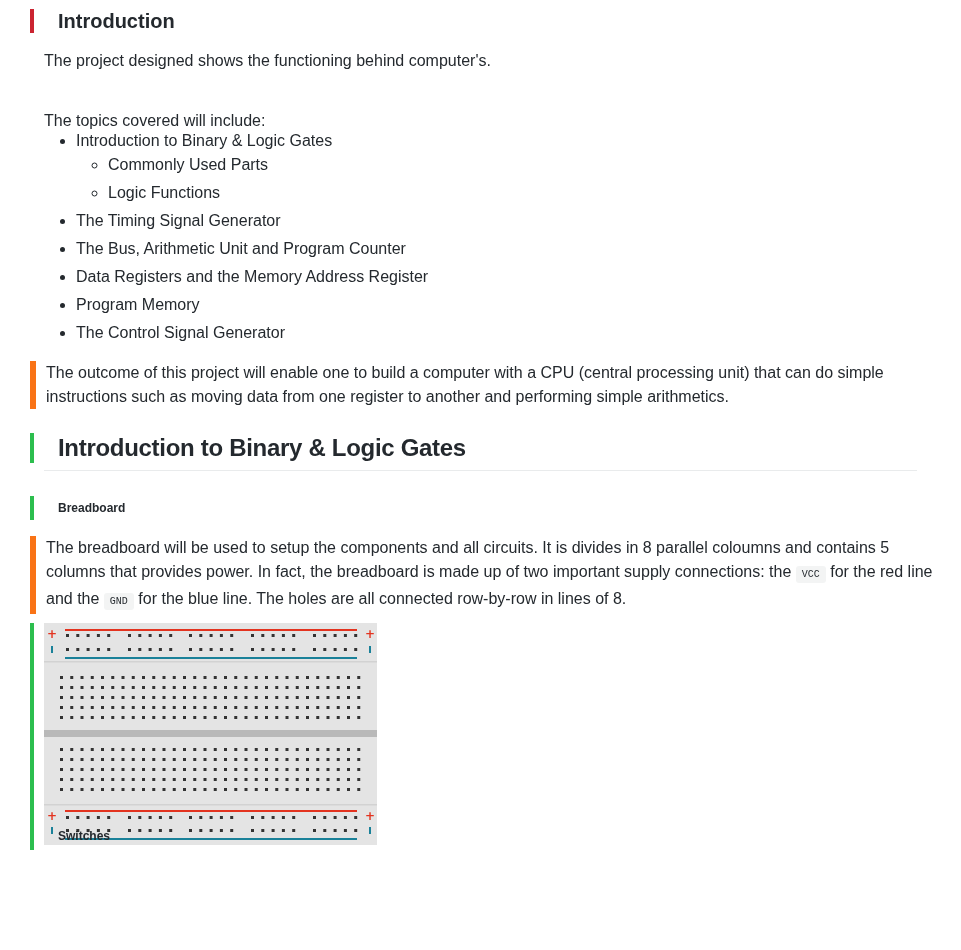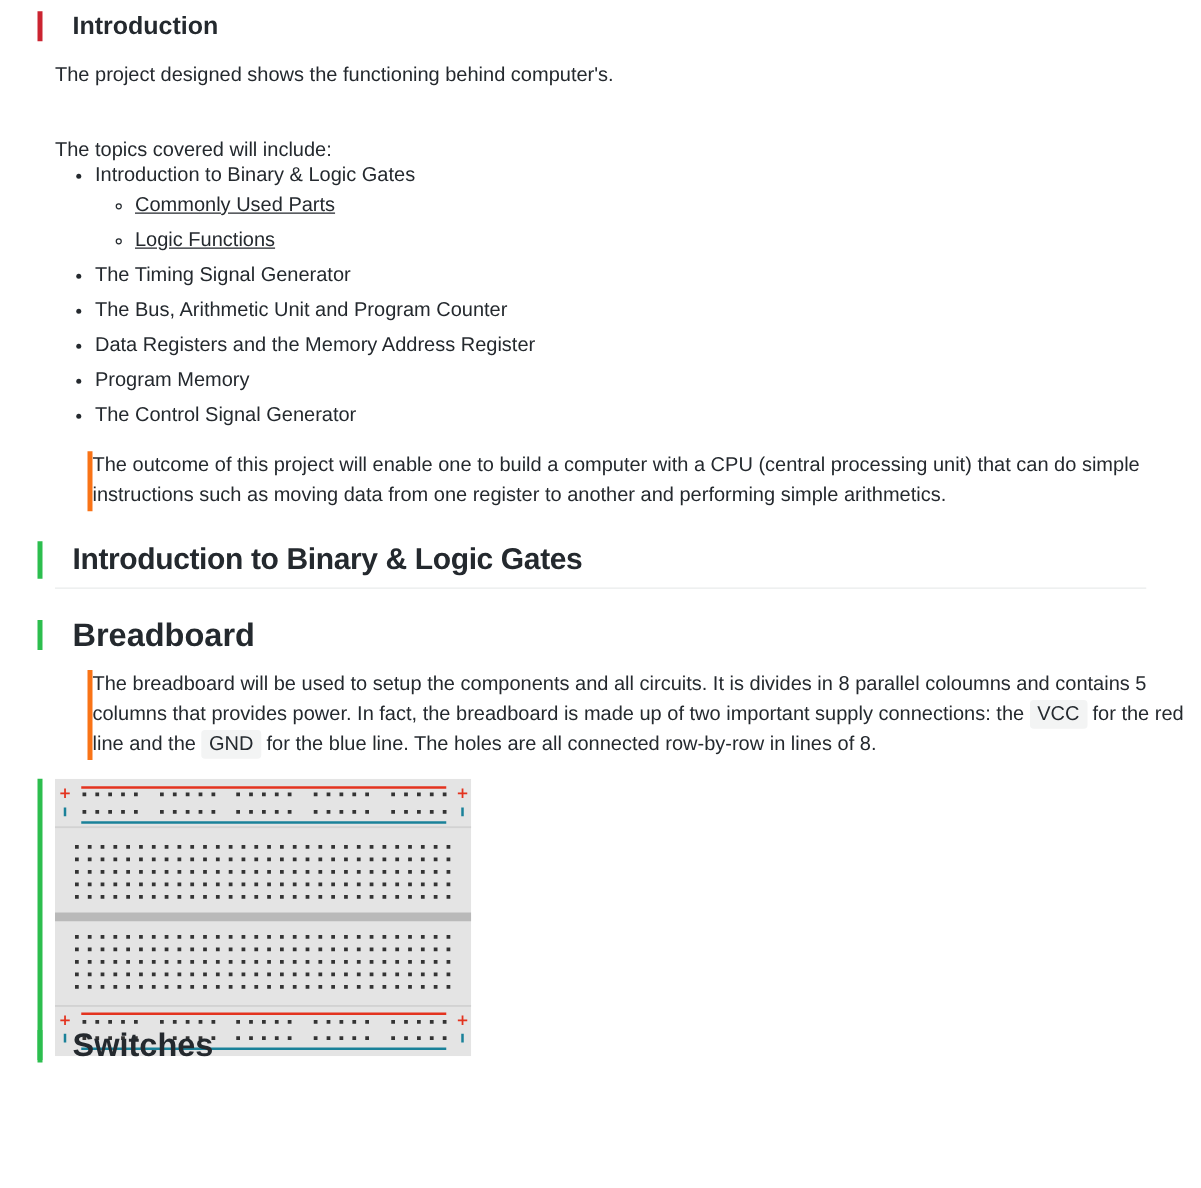--- a/index.html
+++ b/index.html
@@ -13,47 +13,47 @@
   .bar-block {
     border-left: 4px solid #2cbe4e;
     padding-left: 24px;
   }
   .bar-red { border-left-color: #cb2431; }
   h2.h-intro {
     font-size: 20px; font-weight: bold; margin: 0; line-height: 24px;
     position: absolute; top: 9px; left: 30px;
   }
   .h3 {
-    font-size: 26px; font-weight: bold; line-height: 24px; margin: 0;
+    font-size: 12px; font-weight: bold; line-height: 24px; margin: 0;
     position: absolute; left: 30px;
   }
   .h1 {
     position: absolute; left: 30px; top: 433px;
     font-size: 24px; font-weight: bold; line-height: 30px;
     letter-spacing: -0.3px;
   }
   .h1-rule {
     position: absolute; left: 44px; top: 470px; width: 873px; height: 1px;
     background: #e9ebec;
   }
   p.t { position: absolute; left: 44px; margin: 0; line-height: 24px; }
   ul.topics {
     position: absolute; left: 44px; top: 129px; margin: 0; padding: 0 0 0 32px;
     line-height: 24px; list-style: disc;
   }
   ul.topics > li { margin-bottom: 4px; }
   ul.topics ul { list-style: circle; padding-left: 32px; margin: 0; }
-  ul.topics ul li { margin-top: 0; margin-bottom: 4px; text-decoration: underline; }
+  ul.topics ul li { margin-top: 0; margin-bottom: 4px; }
   .quote {
     position: absolute; left: 30px; width: 887px;
-    border-left: 4px solid #f97316; line-height: 24px; margin-left: 40px;
+    border-left: 6px solid #f97316; padding-left: 10px; line-height: 24px;
   }
   code.k {
-    font-family: Liberation Sans, sans-serif;
-    font-size: 16px; background: #f3f4f4; border-radius: 3px;
+    font-family: Liberation Mono, monospace;
+    font-size: 10px; background: #f3f4f4; border-radius: 3px;
     padding: 3px 6px;
   }
   .img-wrap {
     position: absolute; left: 30px; top: 623px; height: 227px;
     border-left: 4px solid #2cbe4e; padding-left: 10px;
   }
   svg.bb { display: block; }
 </style>
 </head>
 <body>

